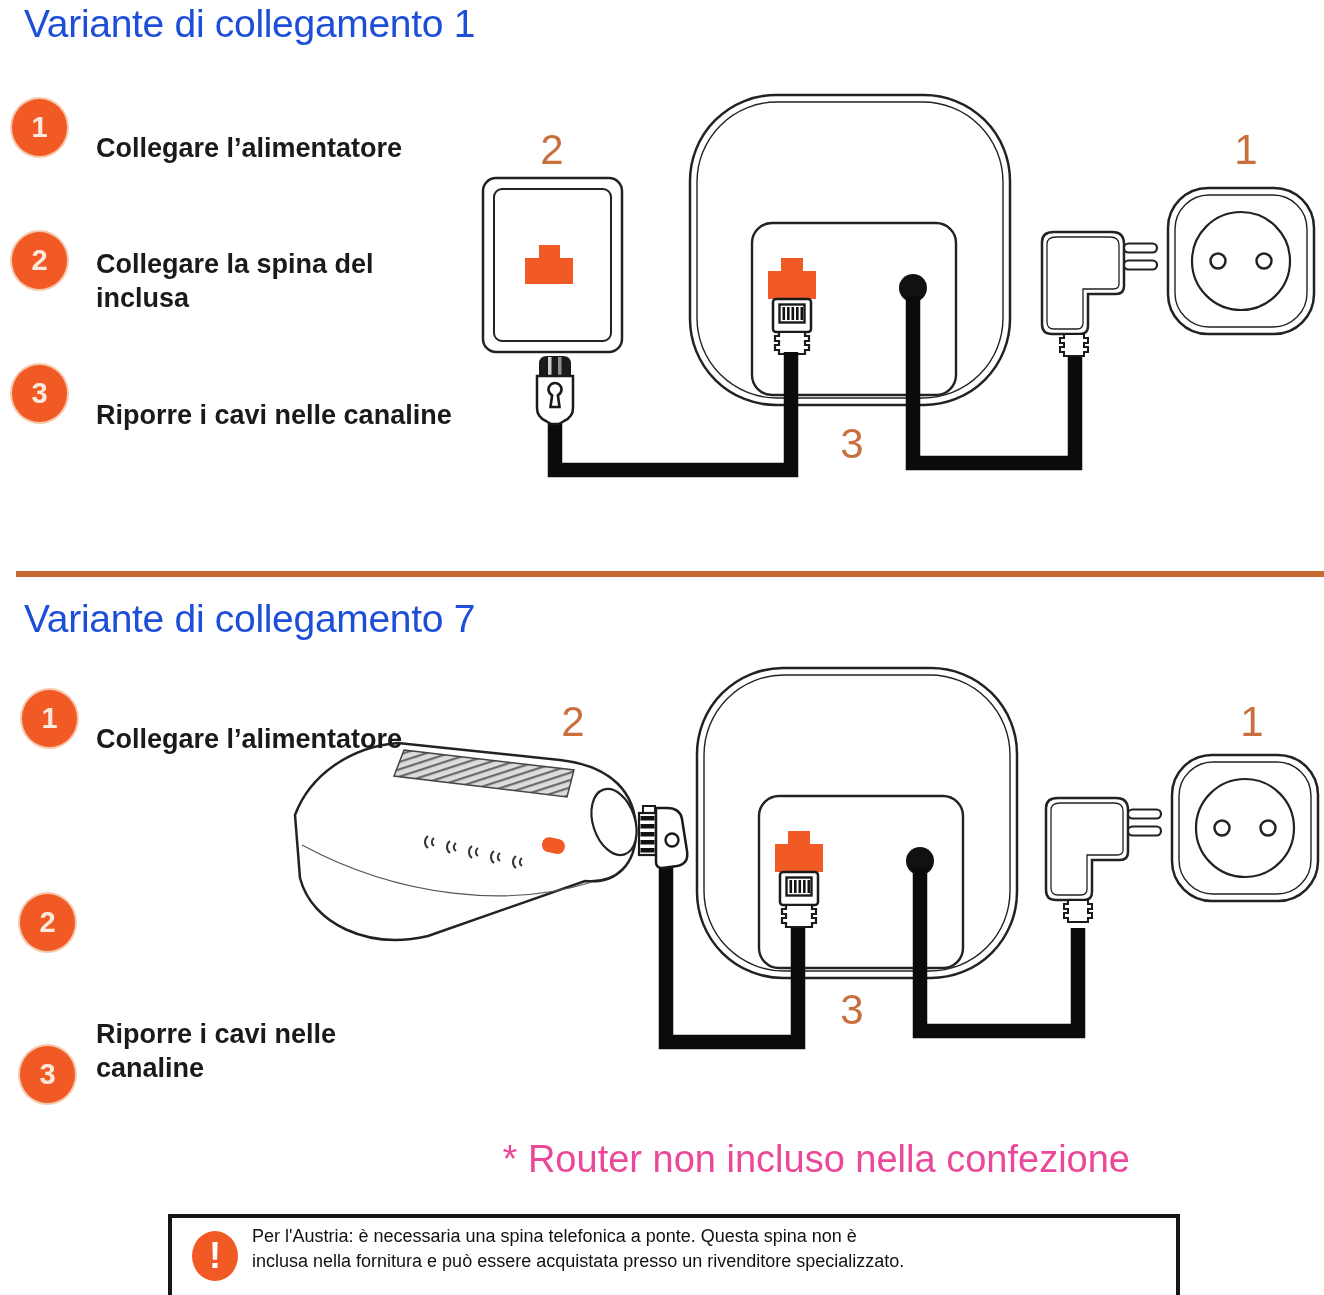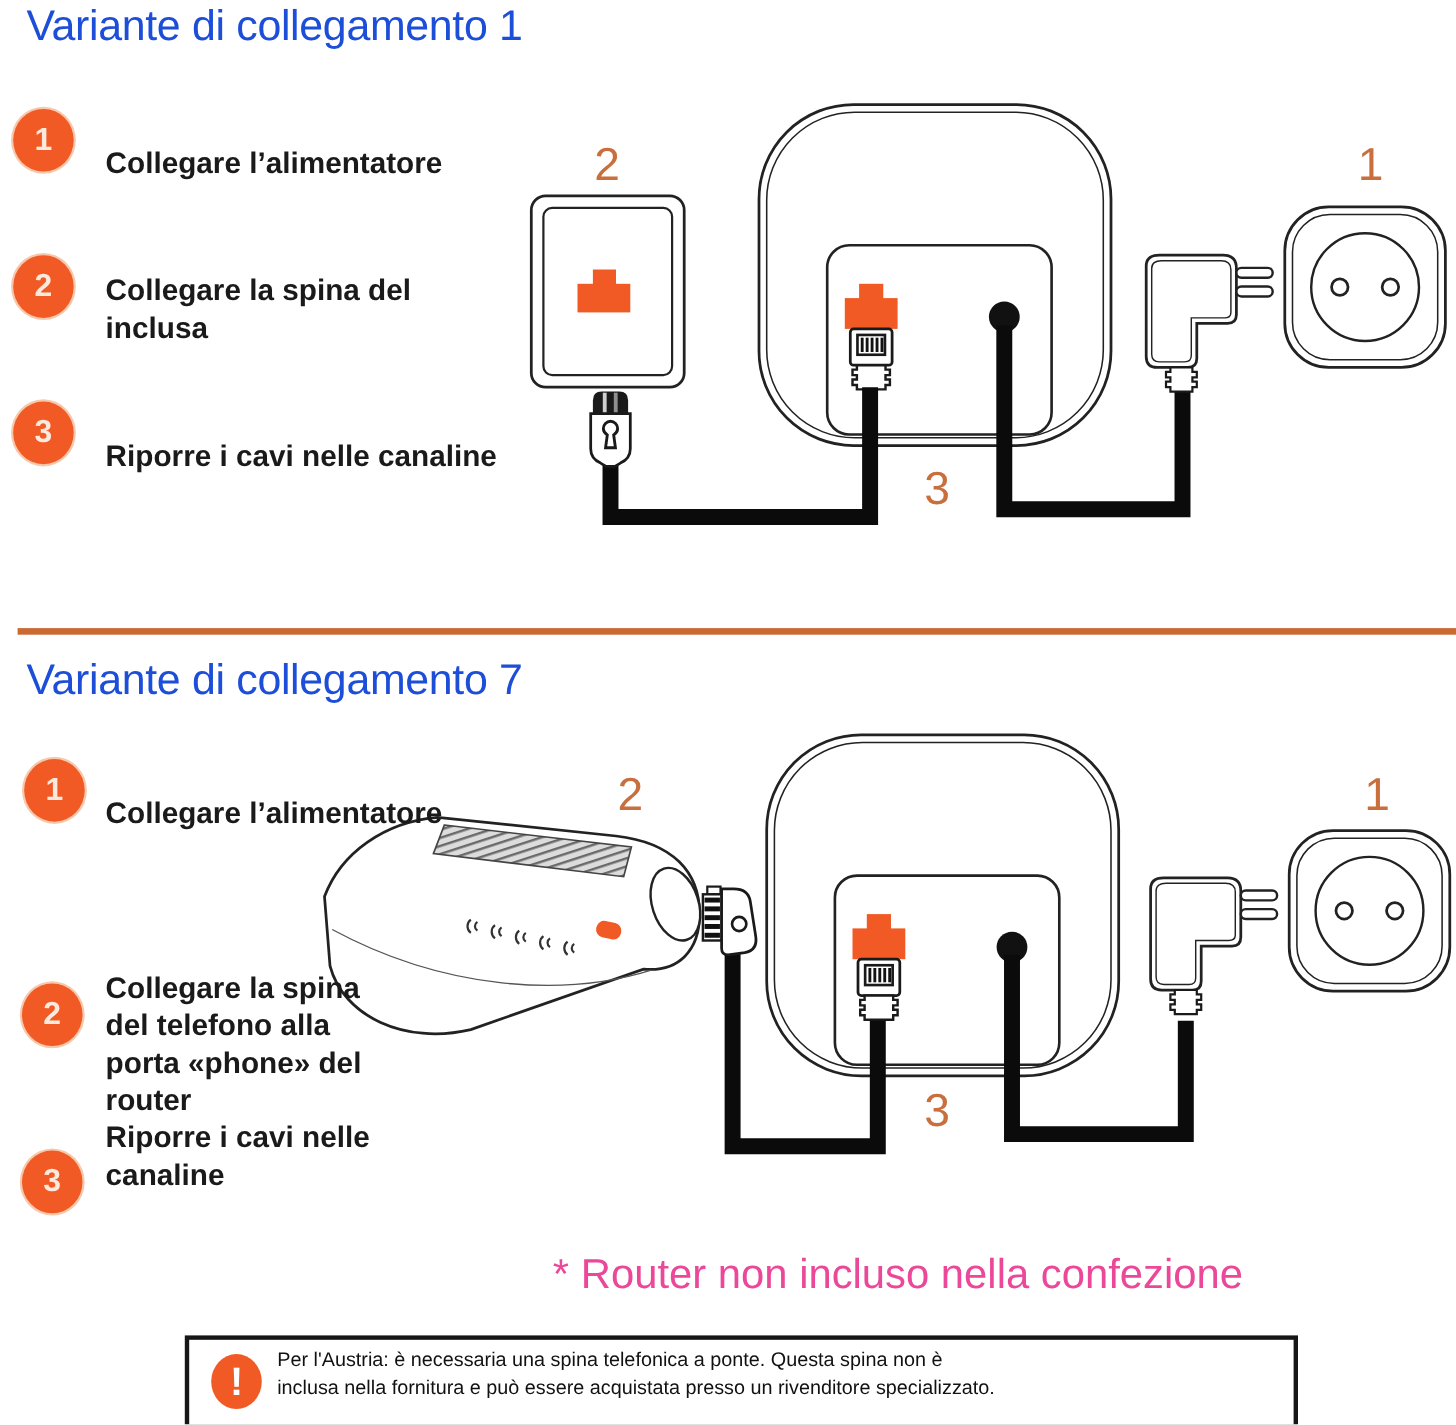--- a/index.html
+++ b/index.html
@@ -162,24 +162,20 @@
   <div class="dlabel" style="left:830px;top:420px">3</div>
 
   <div class="divider"></div>
 
   <div class="title" style="left:24px;top:597px">Variante di collegamento 7</div>
 
   <div class="badge" style="left:22px;top:690px">1</div>
   <div class="step-text" style="left:96px;top:701px">Collegare l’alimentatore</div>
 
   <div class="badge" style="left:20px;top:894px">2</div>
-  <div class="step-text" style="left:96px;top:860px">Collegare la spina
-del telefono alla
-porta «phone» del
-router</div>
 
   <div class="badge" style="left:20px;top:1046px">3</div>
   <div class="step-text" style="left:96px;top:996px">Riporre i cavi nelle
 canaline</div>
 
   <div class="dlabel" style="left:551px;top:698px">2</div>
   <div class="dlabel" style="left:1230px;top:698px">1</div>
   <div class="dlabel" style="left:830px;top:986px">3</div>
 
   <div class="footnote">* Router non incluso nella confezione</div>

